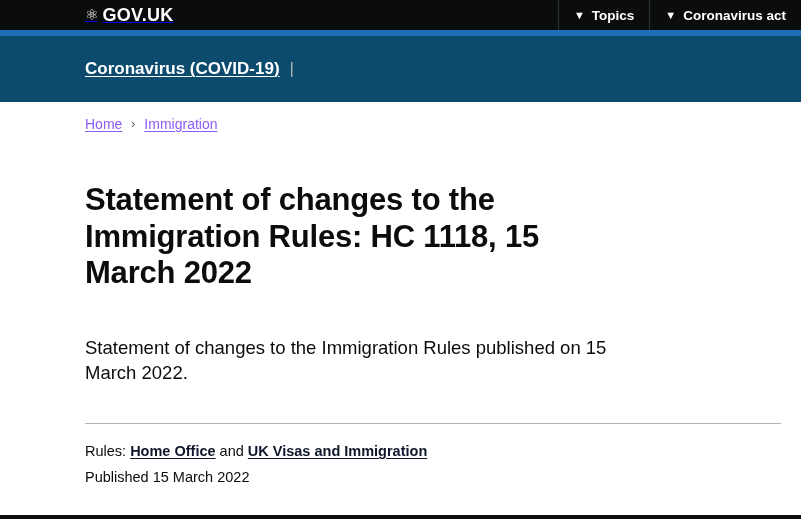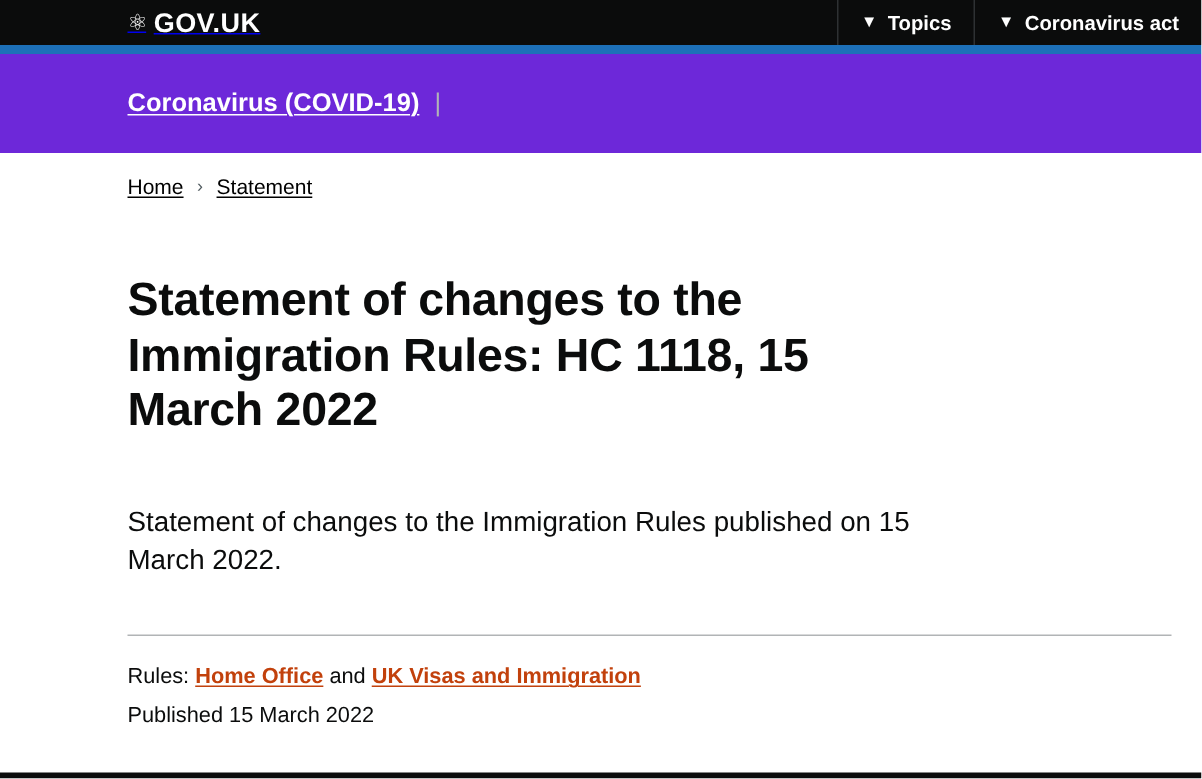--- a/index.html
+++ b/index.html
@@ -73,21 +73,21 @@
 
   
   .blue-rule {
     height: 6px;
     background: #1d70b8;
     width: 100%;
   }
 
   
   .covid-banner {
-    background: #6d28d9;
+    background: #0c4a6e;
     height: 66px;
     display: flex;
     align-items: center;
     padding-left: 85px;
   }
   .covid-link {
     color: #ffffff;
     font-size: 17px;
     font-weight: bold;
     text-decoration: underline;
@@ -112,21 +112,21 @@
     padding-right: 20px;
   }
   .breadcrumbs {
     padding-top: 14px;
     display: flex;
     align-items: center;
     font-size: 14px;
     color: #0b0c0c;
   }
   .crumb {
-    color: #000000;
+    color: #8b5cf6;
     text-decoration: underline;
     text-underline-offset: 2px;
     font-size: 14px;
   }
   .crumb-sep {
     margin: 0 9px;
     color: #505a5f;
     font-size: 12px;
   }
 
@@ -165,21 +165,21 @@
     max-width: 900px;
   }
   .meta {
     padding-top: 16px;
     font-size: 14.5px;
     color: #0b0c0c;
     line-height: 1.55;
   }
   .meta-label { color: #0b0c0c; }
   .meta a {
-    color: #c2410c;
+    color: #0f172a;
     font-weight: bold;
     text-decoration: underline;
     text-underline-offset: 2px;
   }
   .meta-published {
     margin-top: 3px;
     font-size: 14.5px;
     color: #0b0c0c;
   }
   .bottom-black {
@@ -221,21 +221,21 @@
   <div class="covid-banner">
     <a class="covid-link" href="#">Coronavirus (COVID-19)</a>
     <span class="covid-sep">|</span>
   </div>
 
   <div class="main">
 
     <nav class="breadcrumbs">
       <a class="crumb" href="#">Home</a>
       <span class="crumb-sep">›</span>
-      <a class="crumb" href="#">Statement</a>
+      <a class="crumb" href="#">Immigration</a>
     </nav>
 
     <div class="content">
       <h1 class="doc-title">Statement of changes to the Immigration Rules: HC 1118, 15 March 2022</h1>
       <p class="doc-summary">Statement of changes to the Immigration Rules published on 15 March 2022.</p>
     </div>
 
     <hr class="divider">
 
     <div class="meta">

